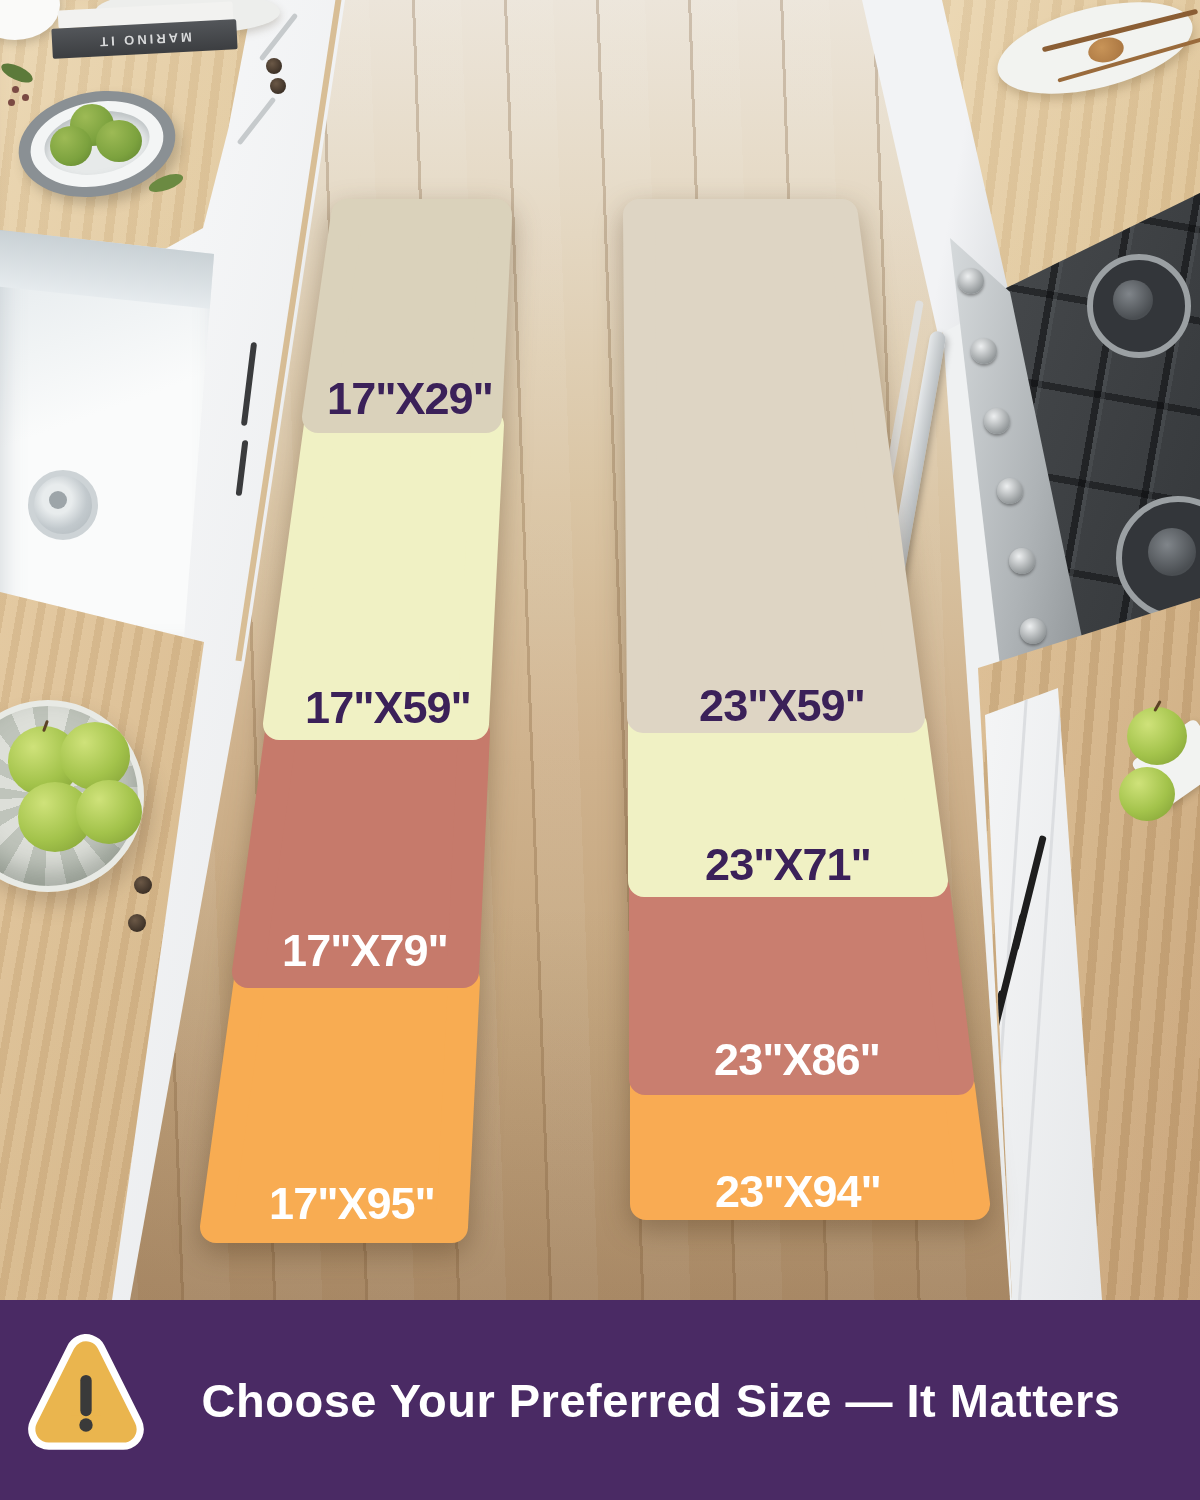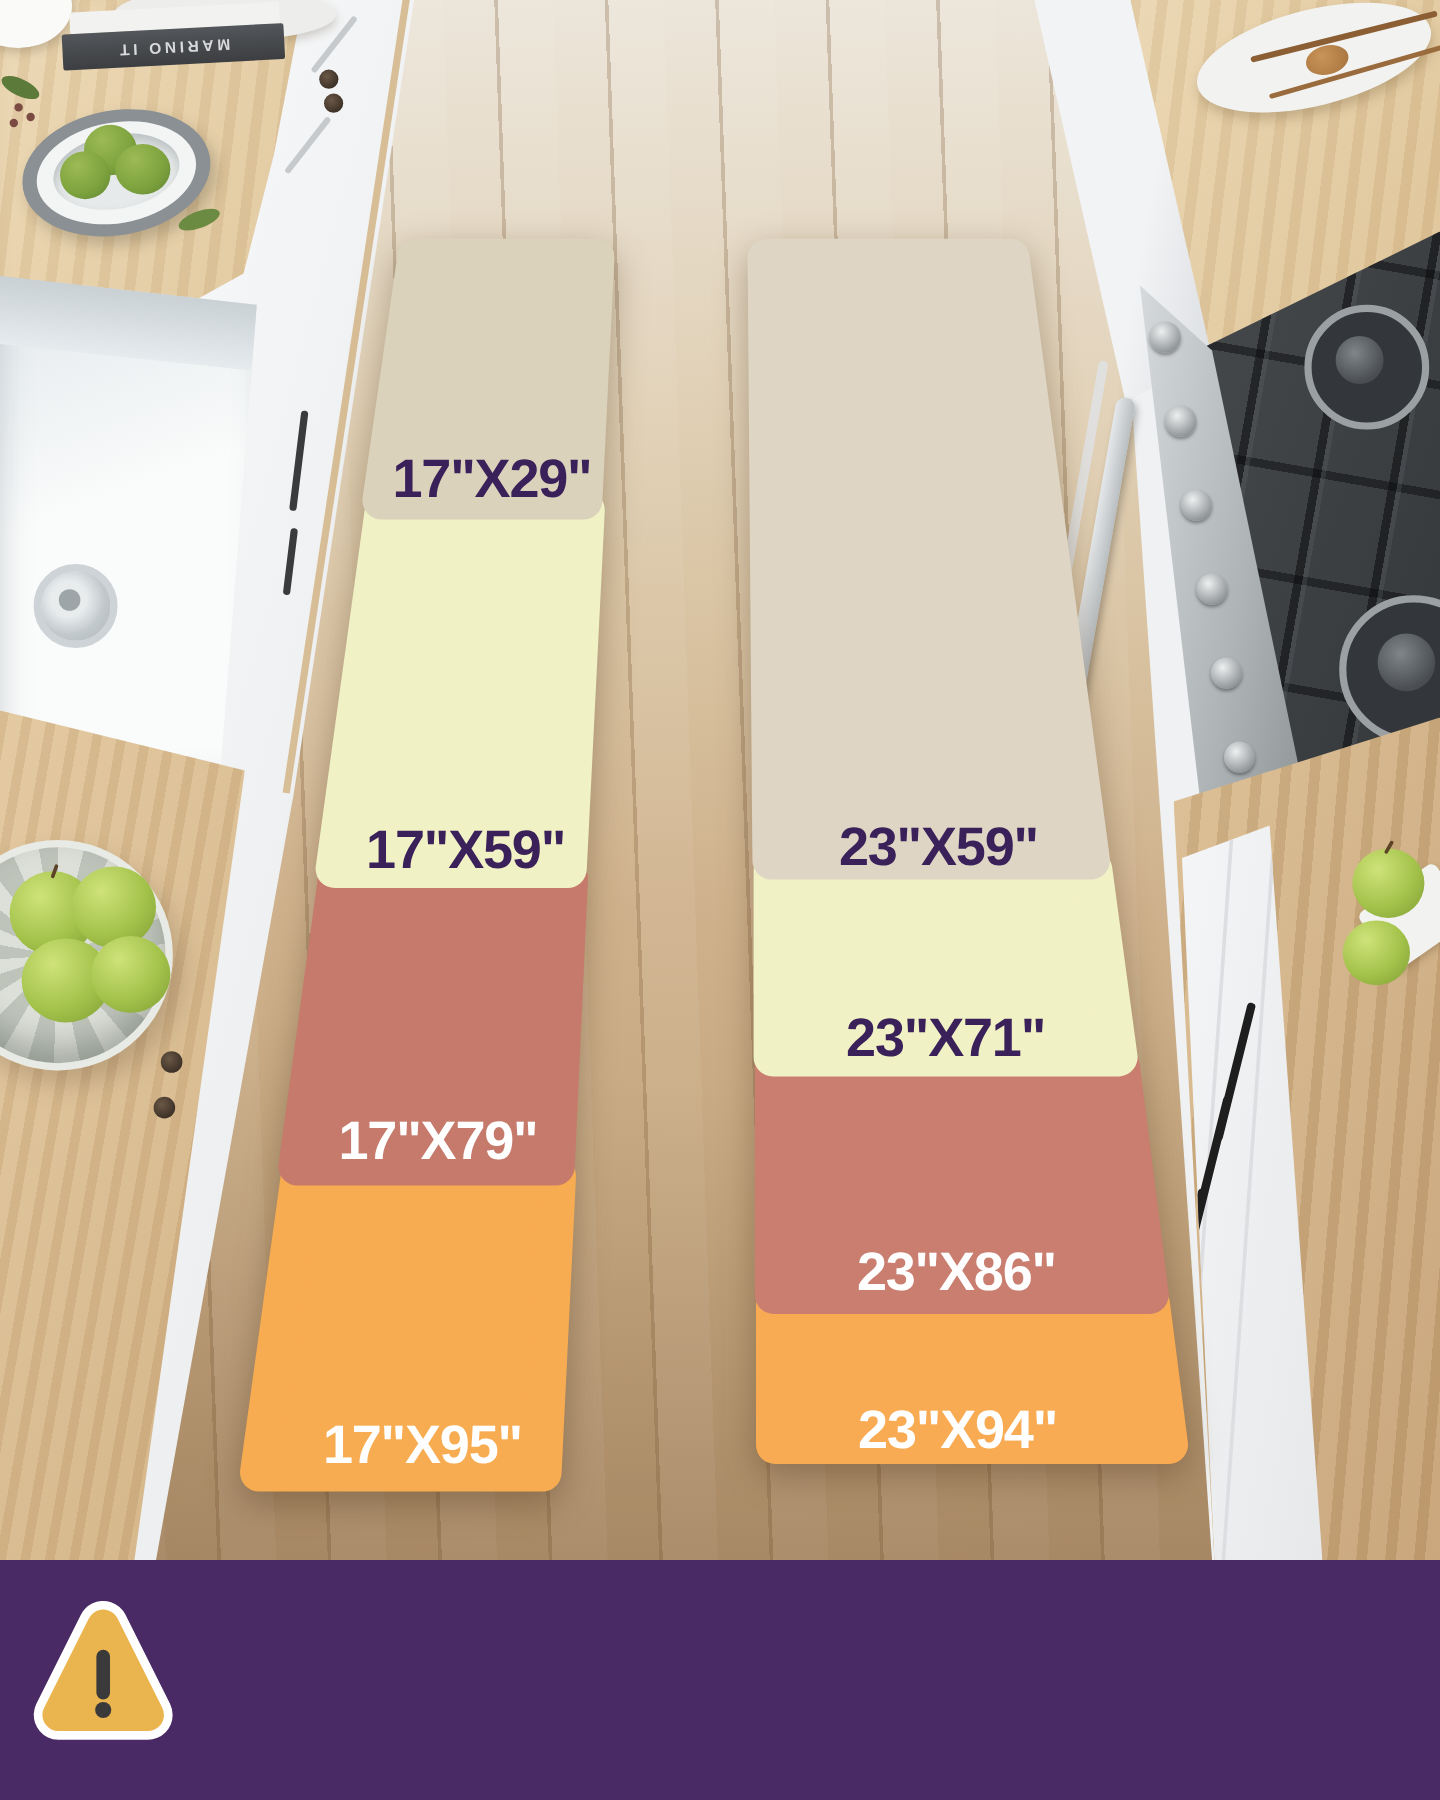--- a/index.html
+++ b/index.html
@@ -229,15 +229,18 @@
   <div class="size-label" style="left: 797px; top: 1060px; color: rgb(255, 255, 255);">23"X86"</div>
   <div class="size-label" style="left: 798px; top: 1192px; color: rgb(255, 255, 255);">23"X94"</div>
 
   <div class="abs banner" style="background-color: rgb(74, 42, 100);">
     <svg class="banner-icon" viewBox="0 0 120 120">
       <path d="M60 22 L24 94 L96 94 Z" fill="none" stroke-width="40" stroke-linejoin="round" stroke="#FFFFFF"></path>
       <path d="M60 22 L24 94 L96 94 Z" stroke-width="26" stroke-linejoin="round" fill="#EAB54E" stroke="#EAB54E"></path>
       <line x1="60" y1="47" x2="60" y2="76" stroke-width="11" stroke-linecap="round" stroke="#3A3A3A"></line>
       <circle cx="60" cy="90" r="6.5" fill="#3A3A3A"></circle>
     </svg>
+    <div class="banner-text-wrap">
+      <div class="banner-text" style="color: rgb(255, 255, 255);">Choose Your Preferred Size — It Matters</div>
+    </div>
   </div>
 
 </div>
 
 </body></html>

